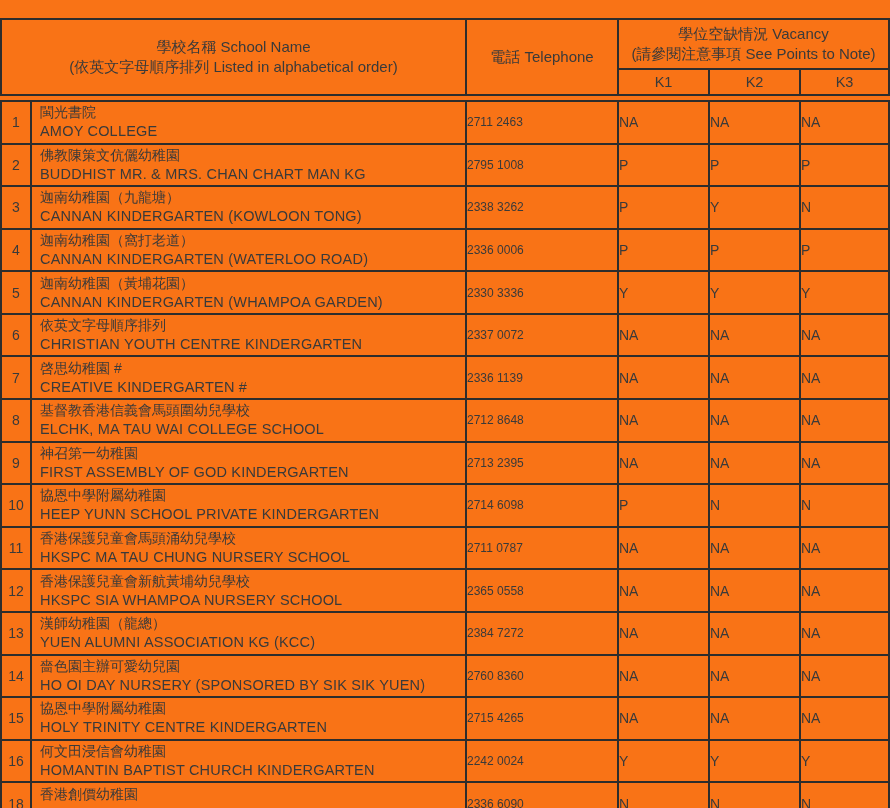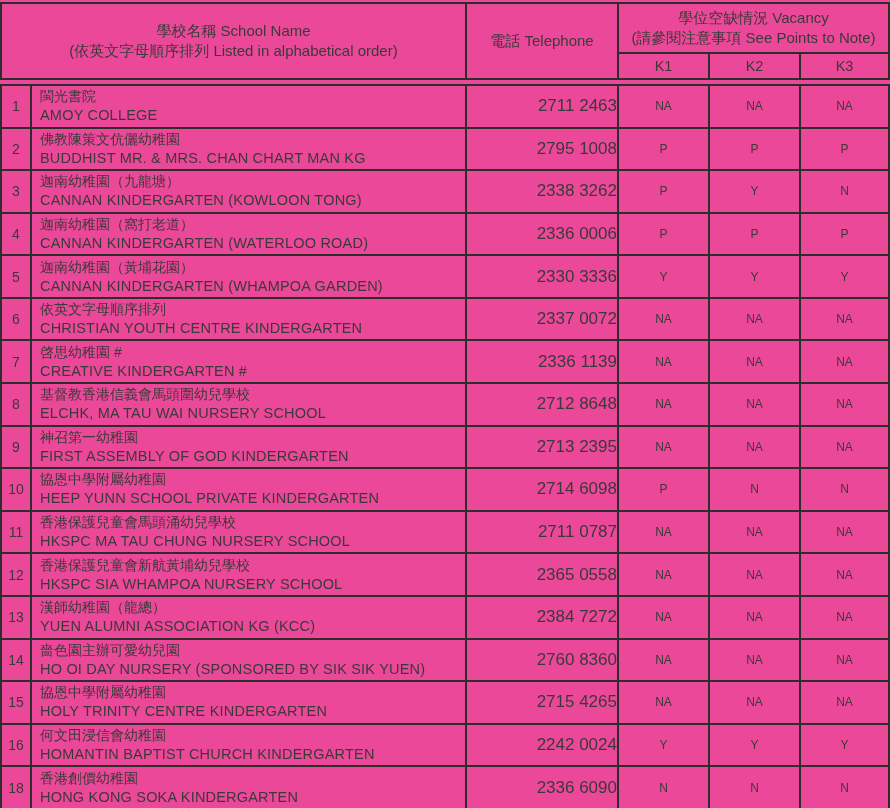--- a/index.html
+++ b/index.html
@@ -3,25 +3,25 @@
 <meta charset="utf-8">
 <style>
   html, body {
     margin: 0;
     padding: 0;
     background: #ffffff;
   }
   .page {
     width: 890px;
     height: 808px;
-    background: #ec4899;
+    background: #f97316;
     font-family: "Liberation Sans", sans-serif;
     color: #3a3a3a;
     box-sizing: border-box;
-    padding-top: 2px;
+    padding-top: 18px;
     overflow: hidden;
   }
   table {
     border-collapse: collapse;
     table-layout: fixed;
     width: 888px;
   }
   th, td {
     border: 2px solid #2d2d2d;
     padding: 0;
@@ -61,26 +61,25 @@
   .body-table .zh {
     font-size: 14px;
     line-height: 19px;
   }
   .body-table .en {
     font-size: 14.5px;
     line-height: 19px;
     letter-spacing: 0.2px;
   }
   .body-table td.phone {
-    text-align: right;
-    font-size: 17px;
+    text-align: left;
+    font-size: 12px;
   }
   .body-table td.vac {
-    text-align: center;
-    font-size: 12px;
+    font-size: 14px;
   }
 </style>
 </head>
 <body>
 
 <div class="page">
 
   <table class="header-table">
     <colgroup>
       <col style="width:465px">
@@ -200,21 +199,21 @@
     <td class="phone">2336 1139</td>
     <td class="vac">NA</td>
     <td class="vac">NA</td>
     <td class="vac">NA</td>
   </tr>
 
   <tr>
     <td class="num">8</td>
     <td class="name">
       <div class="zh">基督教香港信義會馬頭圍幼兒學校</div>
-      <div class="en">ELCHK, MA TAU WAI NURSERY SCHOOL</div>
+      <div class="en">ELCHK, MA TAU WAI COLLEGE SCHOOL</div>
     </td>
     <td class="phone">2712 8648</td>
     <td class="vac">NA</td>
     <td class="vac">NA</td>
     <td class="vac">NA</td>
   </tr>
 
   <tr>
     <td class="num">9</td>
     <td class="name">

